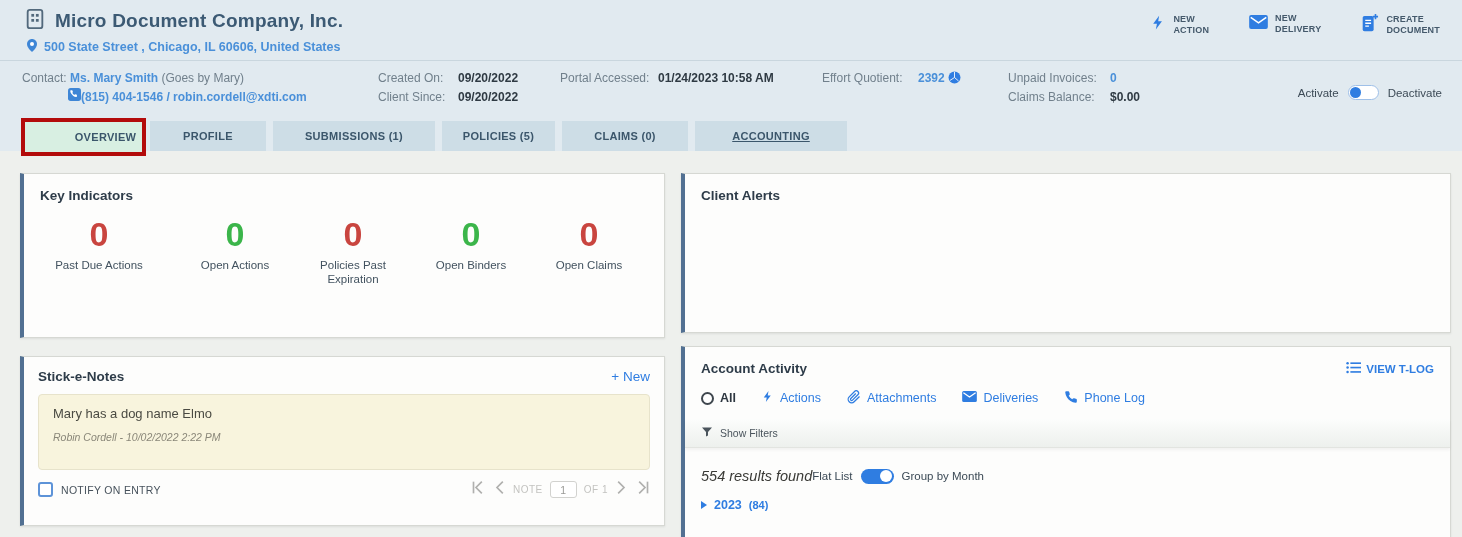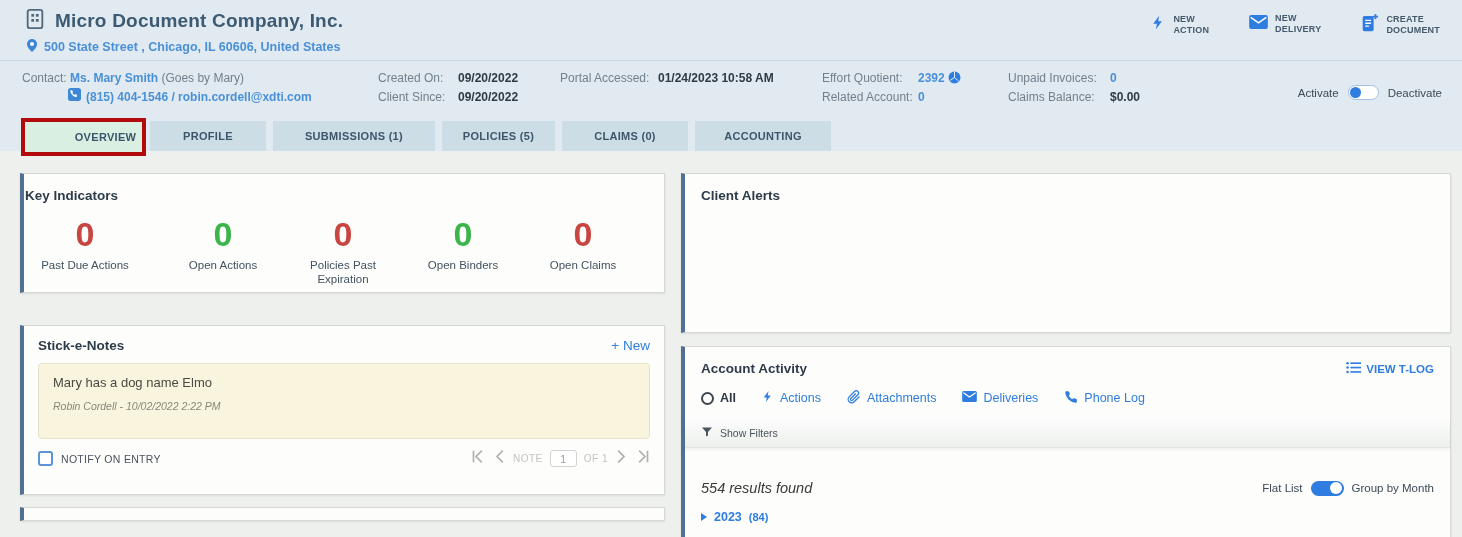--- a/index.html
+++ b/index.html
@@ -17,21 +17,21 @@
   .action-btn { display: flex; gap: 7px; align-items: center; cursor: pointer; }
   .action-label { font-size: 9px; font-weight: bold; color: #44596b; line-height: 10.5px; letter-spacing: .2px; }
   
   .info-bar { display: flex; border-top: 1px solid #c9d6de; padding: 8px 20px 8px 22px;
     font-size: 12px; align-items: flex-start; }
   .info-row { line-height: 19px; white-space: nowrap; }
   .lbl { color: #71808c; }
   .val-dark { color: #2f3a43; font-weight: bold; }
   .val-blue { color: #4a90d9; font-weight: bold; cursor: pointer; }
   .contact-col { width: 356px; }
-  .contact-line2 { padding-left: 46px; display: flex; align-items: center; gap: 5px; }
+  .contact-line2 { padding-left: 46px; display: flex; align-items: center; }
   .col-created { width: 182px; }
   .col-portal { width: 262px; }
   .col-effort { width: 186px; }
   .col-unpaid { width: 230px; }
   .col-created .lbl { display: inline-block; width: 80px; }
   .col-portal .lbl { display: inline-block; width: 98px; }
   .col-effort .lbl { display: inline-block; width: 96px; }
   .col-unpaid .lbl { display: inline-block; width: 102px; }
   .activate-wrap { margin-left: auto; display: flex; align-items: center; gap: 9px;
     font-size: 11.5px; color: #3c4a56; padding-top: 16px; }
@@ -40,31 +40,31 @@
   .toggle-a .knob { position: absolute; left: 1px; top: 1px; width: 11px; height: 11px;
     border-radius: 50%; background: #2f7de1; }
   
   .tabs-row { display: flex; padding-left: 25px; gap: 7px; align-items: flex-end; height: 36px; }
   .tab { height: 30px; display: flex; align-items: center; justify-content: center;
     background: #cdddе6; background: #cddde6; font-size: 11px; font-weight: bold; color: #3b566b;
     letter-spacing: .3px; cursor: pointer; }
   .tab.active { background: #d8efe2; padding-left: 44px; }
   .highlight-box { border: 4px solid #b30b0b; margin: -4px -3px -5px -4px; }
   .t0 { width: 117px; } .t1 { width: 116px; } .t2 { width: 162px; }
-  .t3 { width: 113px; } .t4 { width: 126px; } .t5 { width: 136px; }
+  .t3 { width: 113px; } .t4 { width: 126px; } .t5 { width: 152px; text-decoration: underline; }
   
   .content { background: #eef0ed; height: 389px; padding: 22px 11px 0 20px;
     display: flex; gap: 16px; align-items: flex-start; }
   .col-left { width: 645px; display: flex; flex-direction: column; }
   .col-right { flex: 1; display: flex; flex-direction: column; }
   .panel { background: #fdfdfc; border: 1px solid #d6d8d3; border-left: 4px solid #527092;
     box-shadow: 0 1px 2px rgba(0,0,0,.08); }
   .panel-title { font-size: 13.5px; font-weight: bold; color: #2e3c49; }
   
-  .ki-panel { height: 120px; padding: 14px 1px; margin-bottom: 32px; }
+  .ki-panel { height: 165px; padding: 14px 16px; margin-bottom: 18px; }
   .ki-row { display: flex; margin-top: 12px; }
   .ki-item { width: 120px; text-align: center; }
   .ki-item:nth-child(2) { margin-left: 18px; }
   .ki-value { font-size: 34px; font-weight: bold; line-height: 38px; }
   .red { color: #c9453f; } .green { color: #3bb54a; }
   .ki-label { margin-top: 5px; font-size: 11.5px; color: #42525f; line-height: 14px; }
   
   .ca-panel { height: 160px; padding: 14px 16px; margin-bottom: 13px; }
   
   .sen-panel { height: 170px; padding: 12px 14px 0; margin-bottom: 12px; }
@@ -91,22 +91,22 @@
   .tlog { display: flex; gap: 5px; align-items: center; color: #2f7de1; font-weight: bold;
     font-size: 11.5px; cursor: pointer; }
   .aa-filters { display: flex; gap: 26px; align-items: center; padding: 0 16px; margin-top: 13px; }
   .filter-item { display: flex; gap: 6px; align-items: center; font-size: 12.5px;
     color: #2f7de1; cursor: pointer; }
   .filter-item.all { color: #2e3740; font-weight: bold; }
   .radio { width: 13px; height: 13px; border: 2px solid #3f474e; border-radius: 50%; background: #fff; }
   .show-filters-bar { margin-top: 12px; padding: 7px 16px; display: flex; gap: 7px; align-items: center;
     background: linear-gradient(#fcfdfc, #edf0ed); border-bottom: 1px solid #e2e4e0;
     box-shadow: 0 2px 3px rgba(0,0,0,.05); font-size: 10.5px; color: #4a545c; cursor: pointer; }
-  .aa-results-row { display: flex; justify-content: space-between; align-items: center;
-    padding: 0 16px; margin-top: 32px; }
+  .aa-results-row { display: flex; justify-content: flex-start; align-items: center;
+    padding: 0 16px; margin-top: 20px; }
   .results-text { font-size: 14.5px; font-style: italic; color: #3a3a36; }
   .group-toggle { display: flex; align-items: center; gap: 8px; font-size: 11.5px; color: #3c4a56; }
   .toggle-b { width: 33px; height: 15px; border-radius: 8px; background: #2f7de1;
     position: relative; cursor: pointer; }
   .toggle-b .knob { position: absolute; right: 1.5px; top: 1.5px; width: 12px; height: 12px;
     border-radius: 50%; background: #fff; }
   .year-row { display: flex; align-items: center; gap: 7px; padding: 0 16px; margin-top: 14px;
     font-size: 12.5px; color: #2f7de1; font-weight: bold; cursor: pointer; }
   .year-row.second { margin-top: 24px; }
   .year-count { font-size: 11px; }
@@ -182,21 +182,20 @@
   </div>
   <div class="col-portal">
     <div class="info-row"><span class="lbl">Portal Accessed:</span><span class="val-dark">01/24/2023 10:58 AM</span></div>
   </div>
   <div class="col-effort">
     <div class="info-row"><span class="lbl">Effort Quotient:</span><span class="val-blue">2392</span>
       <span><svg width="13" height="13" viewBox="0 0 24 24" style="vertical-align:-2px">
             <circle cx="12" cy="12" r="11" fill="#2f7de1"></circle>
             <path d="M12 1.5V12l7.5 6.5M12 12L3.5 17.5" stroke="#fff" stroke-width="1.6" fill="none"></path>
           </svg></span></div>
-    <div class="info-row"><span class="lbl">Related Account:</span><span class="val-blue">0</span></div>
   </div>
   <div class="col-unpaid">
     <div class="info-row"><span class="lbl">Unpaid Invoices:</span><span class="val-blue">0</span></div>
     <div class="info-row"><span class="lbl">Claims Balance:</span><span class="val-dark">$0.00</span></div>
   </div>
   <div class="activate-wrap">
     <span>Activate</span>
     <div class="toggle-a">
         <div class="knob"></div>
       </div>

